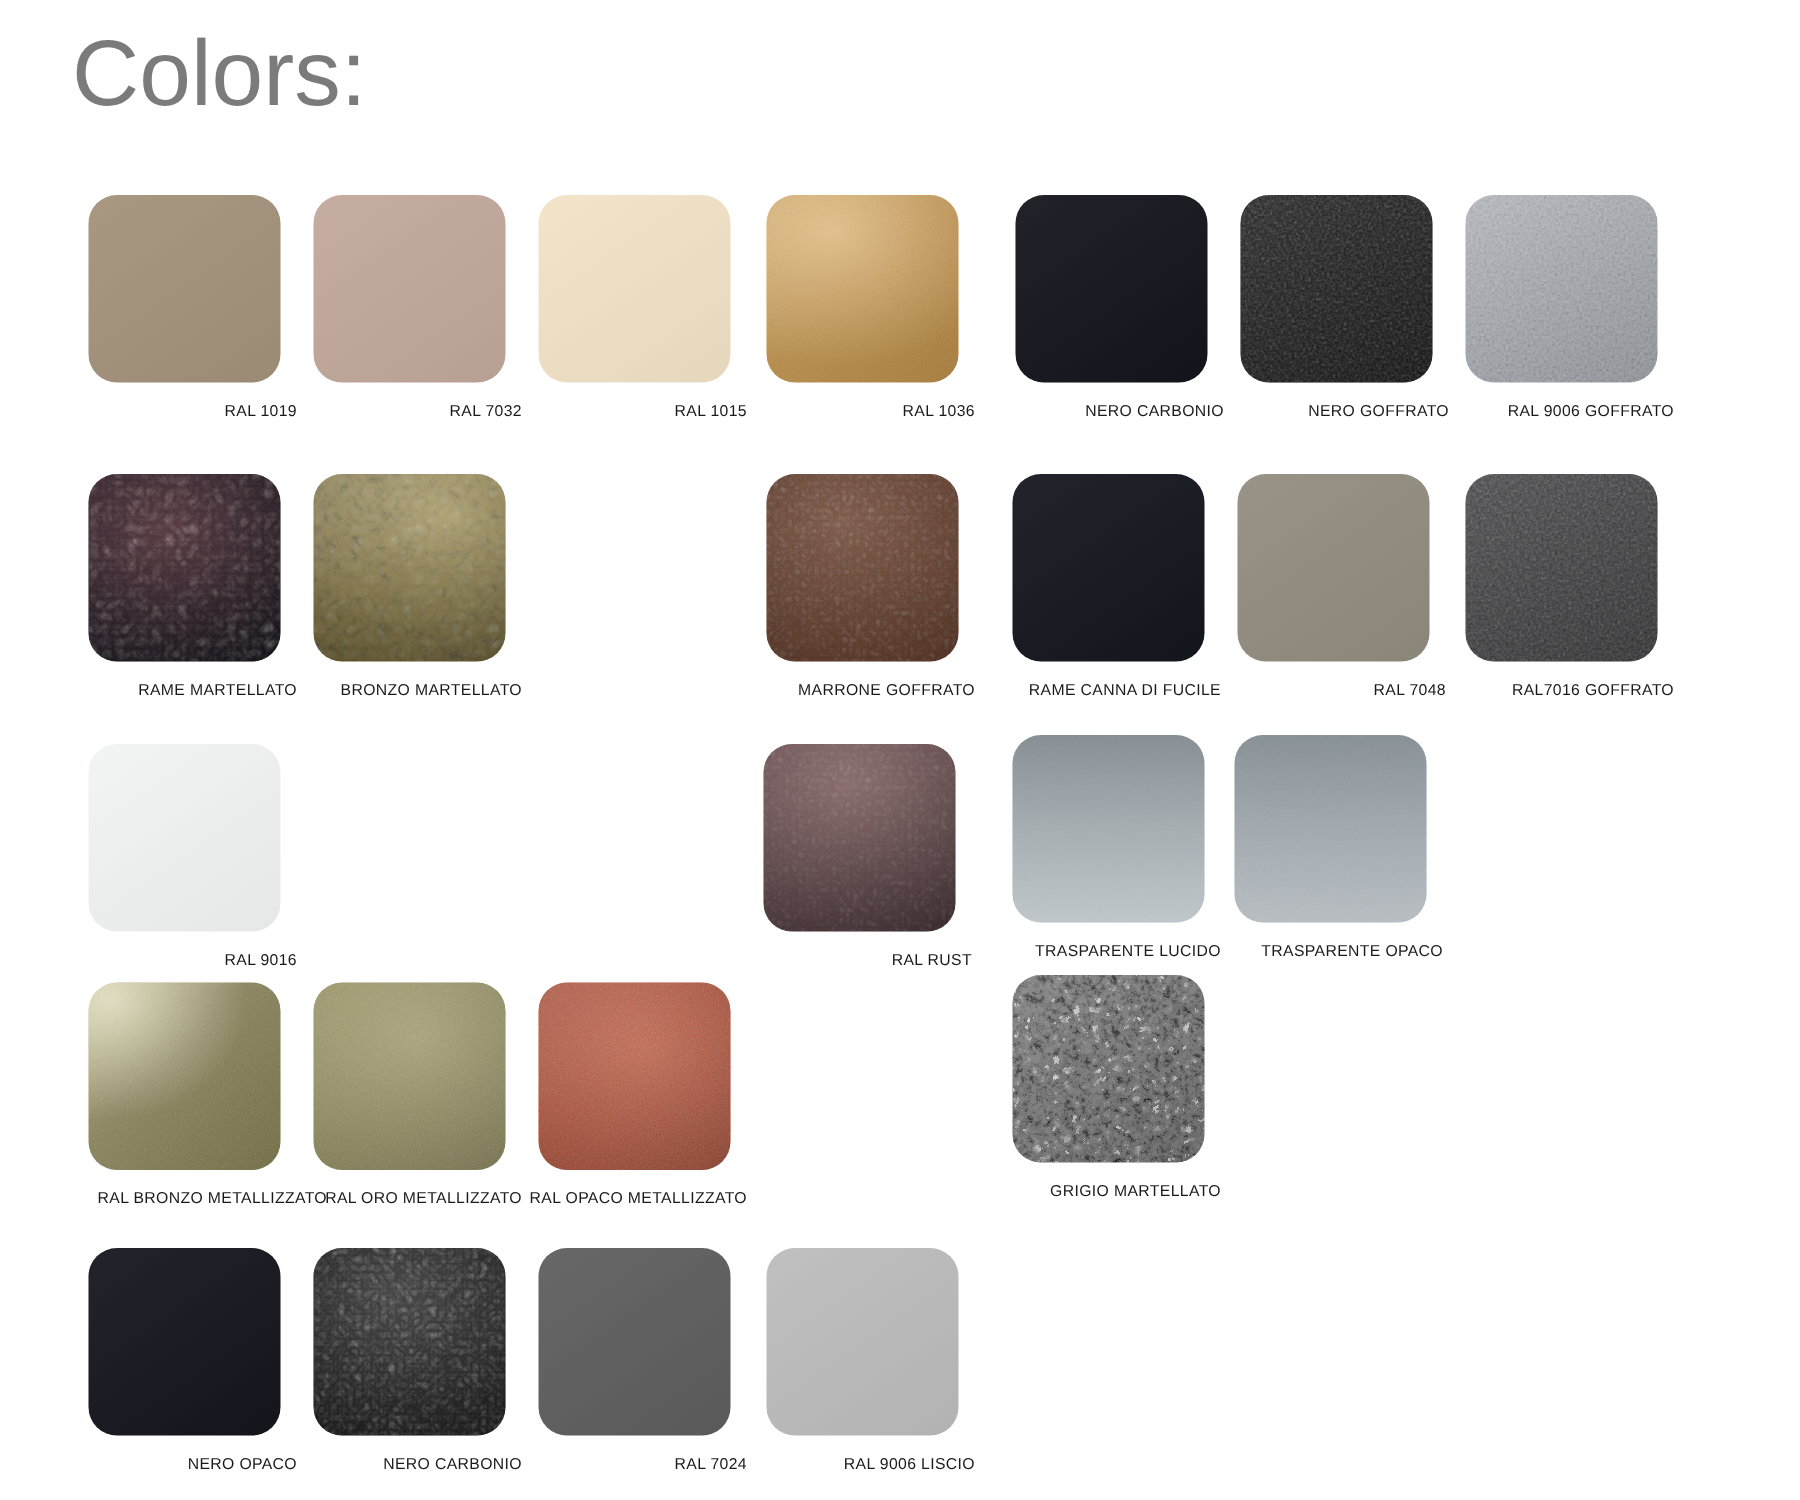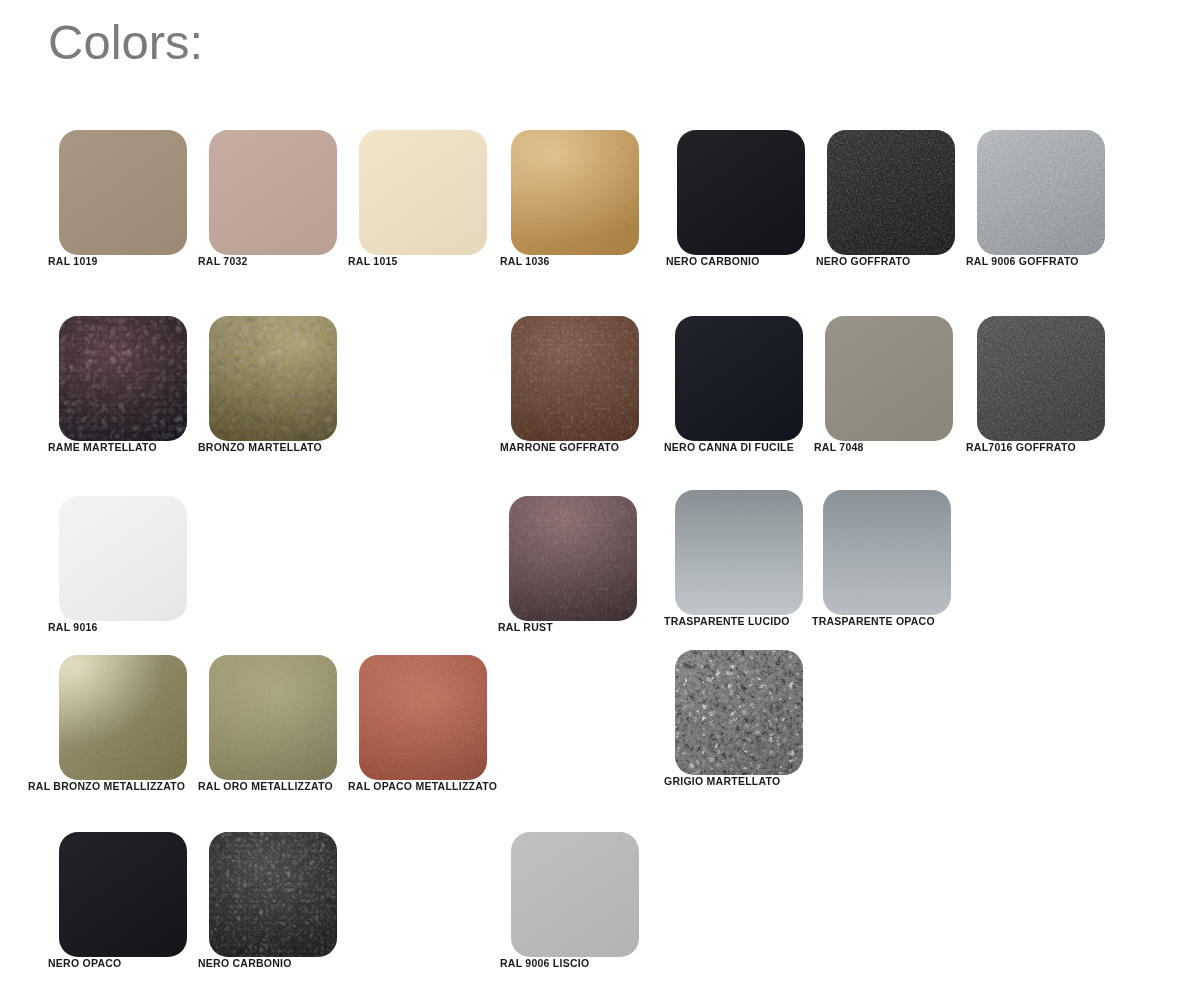--- a/index.html
+++ b/index.html
@@ -13,21 +13,21 @@
     height: 1000px;
     position: relative;
     font-family: "Liberation Sans", sans-serif;
     overflow: hidden;
   }
 
   #page-title {
     position: absolute;
     left: 48px;
     top: 16px;
-    font-size: 49px;
+    font-size: 62px;
     font-weight: 400;
     color: #7b7b7b;
     letter-spacing: 0px;
     line-height: 1.1;
   }
 
   #swatch-grid {
     position: absolute;
     left: 0;
     top: 0;
@@ -53,24 +53,24 @@
     left: 0; top: 0; right: 0; bottom: 0;
     pointer-events: none;
   }
   .swatch-chip .shade {
     position: absolute;
     left: 0; top: 0; right: 0; bottom: 0;
     pointer-events: none;
   }
 
   .swatch-label {
-    margin-top: 0;
-    text-align: left;
+    margin-top: 13px;
+    text-align: right;
     font-size: 10.5px;
-    font-weight: 700;
+    font-weight: 400;
     color: #1a1a1a;
     letter-spacing: 0.25px;
     line-height: 1.25;
     white-space: nowrap;
   }
   .swatch-cell.wide { width: 190px; }
   .swatch-cell.wide .swatch-chip { margin-left: 31px; }
 
   svg.texdefs { position: absolute; width: 0; height: 0; }
 </style>
@@ -208,21 +208,21 @@
           <rect width="128" height="125" filter="url(#f-leather)" opacity="0.42"></rect>
         </svg>
         <div class="shade" style="background: radial-gradient(120% 100% at 40% 25%, rgba(255, 255, 255, 0.14), rgba(0, 0, 0, 0.22) 85%);"></div>
       </div>
       <div class="swatch-label">MARRONE GOFFRATO</div>
     </div>
     <div class="swatch-cell" style="left: 664px; top: 316px;">
       <div class="swatch-chip" style="background: rgb(20, 22, 31);">
         <div class="shade" style="background: linear-gradient(145deg, rgba(255, 255, 255, 0.06), rgba(0, 0, 0, 0.05));"></div>
       </div>
-      <div class="swatch-label">NERO CANNA DI FUCILE</div>
+      <div class="swatch-label">RAME CANNA DI FUCILE</div>
     </div>
     <div class="swatch-cell" style="left: 814px; top: 316px;">
       <div class="swatch-chip" style="background: rgb(146, 140, 128);">
         <div class="shade" style="background: linear-gradient(145deg, rgba(255, 255, 255, 0.06), rgba(0, 0, 0, 0.05));"></div>
       </div>
       <div class="swatch-label">RAL 7048</div>
     </div>
     <div class="swatch-cell" style="left: 966px; top: 316px;">
       <div class="swatch-chip" style="background: rgb(74, 74, 76);">
         <svg class="tex" width="128" height="125">
@@ -309,19 +309,25 @@
     </div>
     <div class="swatch-cell" style="left: 198px; top: 832px;">
       <div class="swatch-chip" style="background: rgb(30, 30, 30);">
         <svg class="tex" width="128" height="125">
           <rect width="128" height="125" filter="url(#f-heavy)" opacity="0.7"></rect>
         </svg>
         <div class="shade" style="background: radial-gradient(120% 100% at 45% 25%, rgba(255, 255, 255, 0.16), rgba(0, 0, 0, 0.3) 85%);"></div>
       </div>
       <div class="swatch-label">NERO CARBONIO</div>
     </div>
+    <div class="swatch-cell" style="left: 348px; top: 832px;">
+      <div class="swatch-chip" style="background: rgb(94, 94, 94);">
+        <div class="shade" style="background: linear-gradient(145deg, rgba(255, 255, 255, 0.06), rgba(0, 0, 0, 0.05));"></div>
+      </div>
+      <div class="swatch-label">RAL 7024</div>
+    </div>
     <div class="swatch-cell" style="left: 500px; top: 832px;">
       <div class="swatch-chip" style="background: rgb(188, 188, 188);">
         <div class="shade" style="background: linear-gradient(145deg, rgba(255, 255, 255, 0.06), rgba(0, 0, 0, 0.05));"></div>
       </div>
       <div class="swatch-label">RAL 9006 LISCIO</div>
     </div>
   </div>
 
 </body></html>

